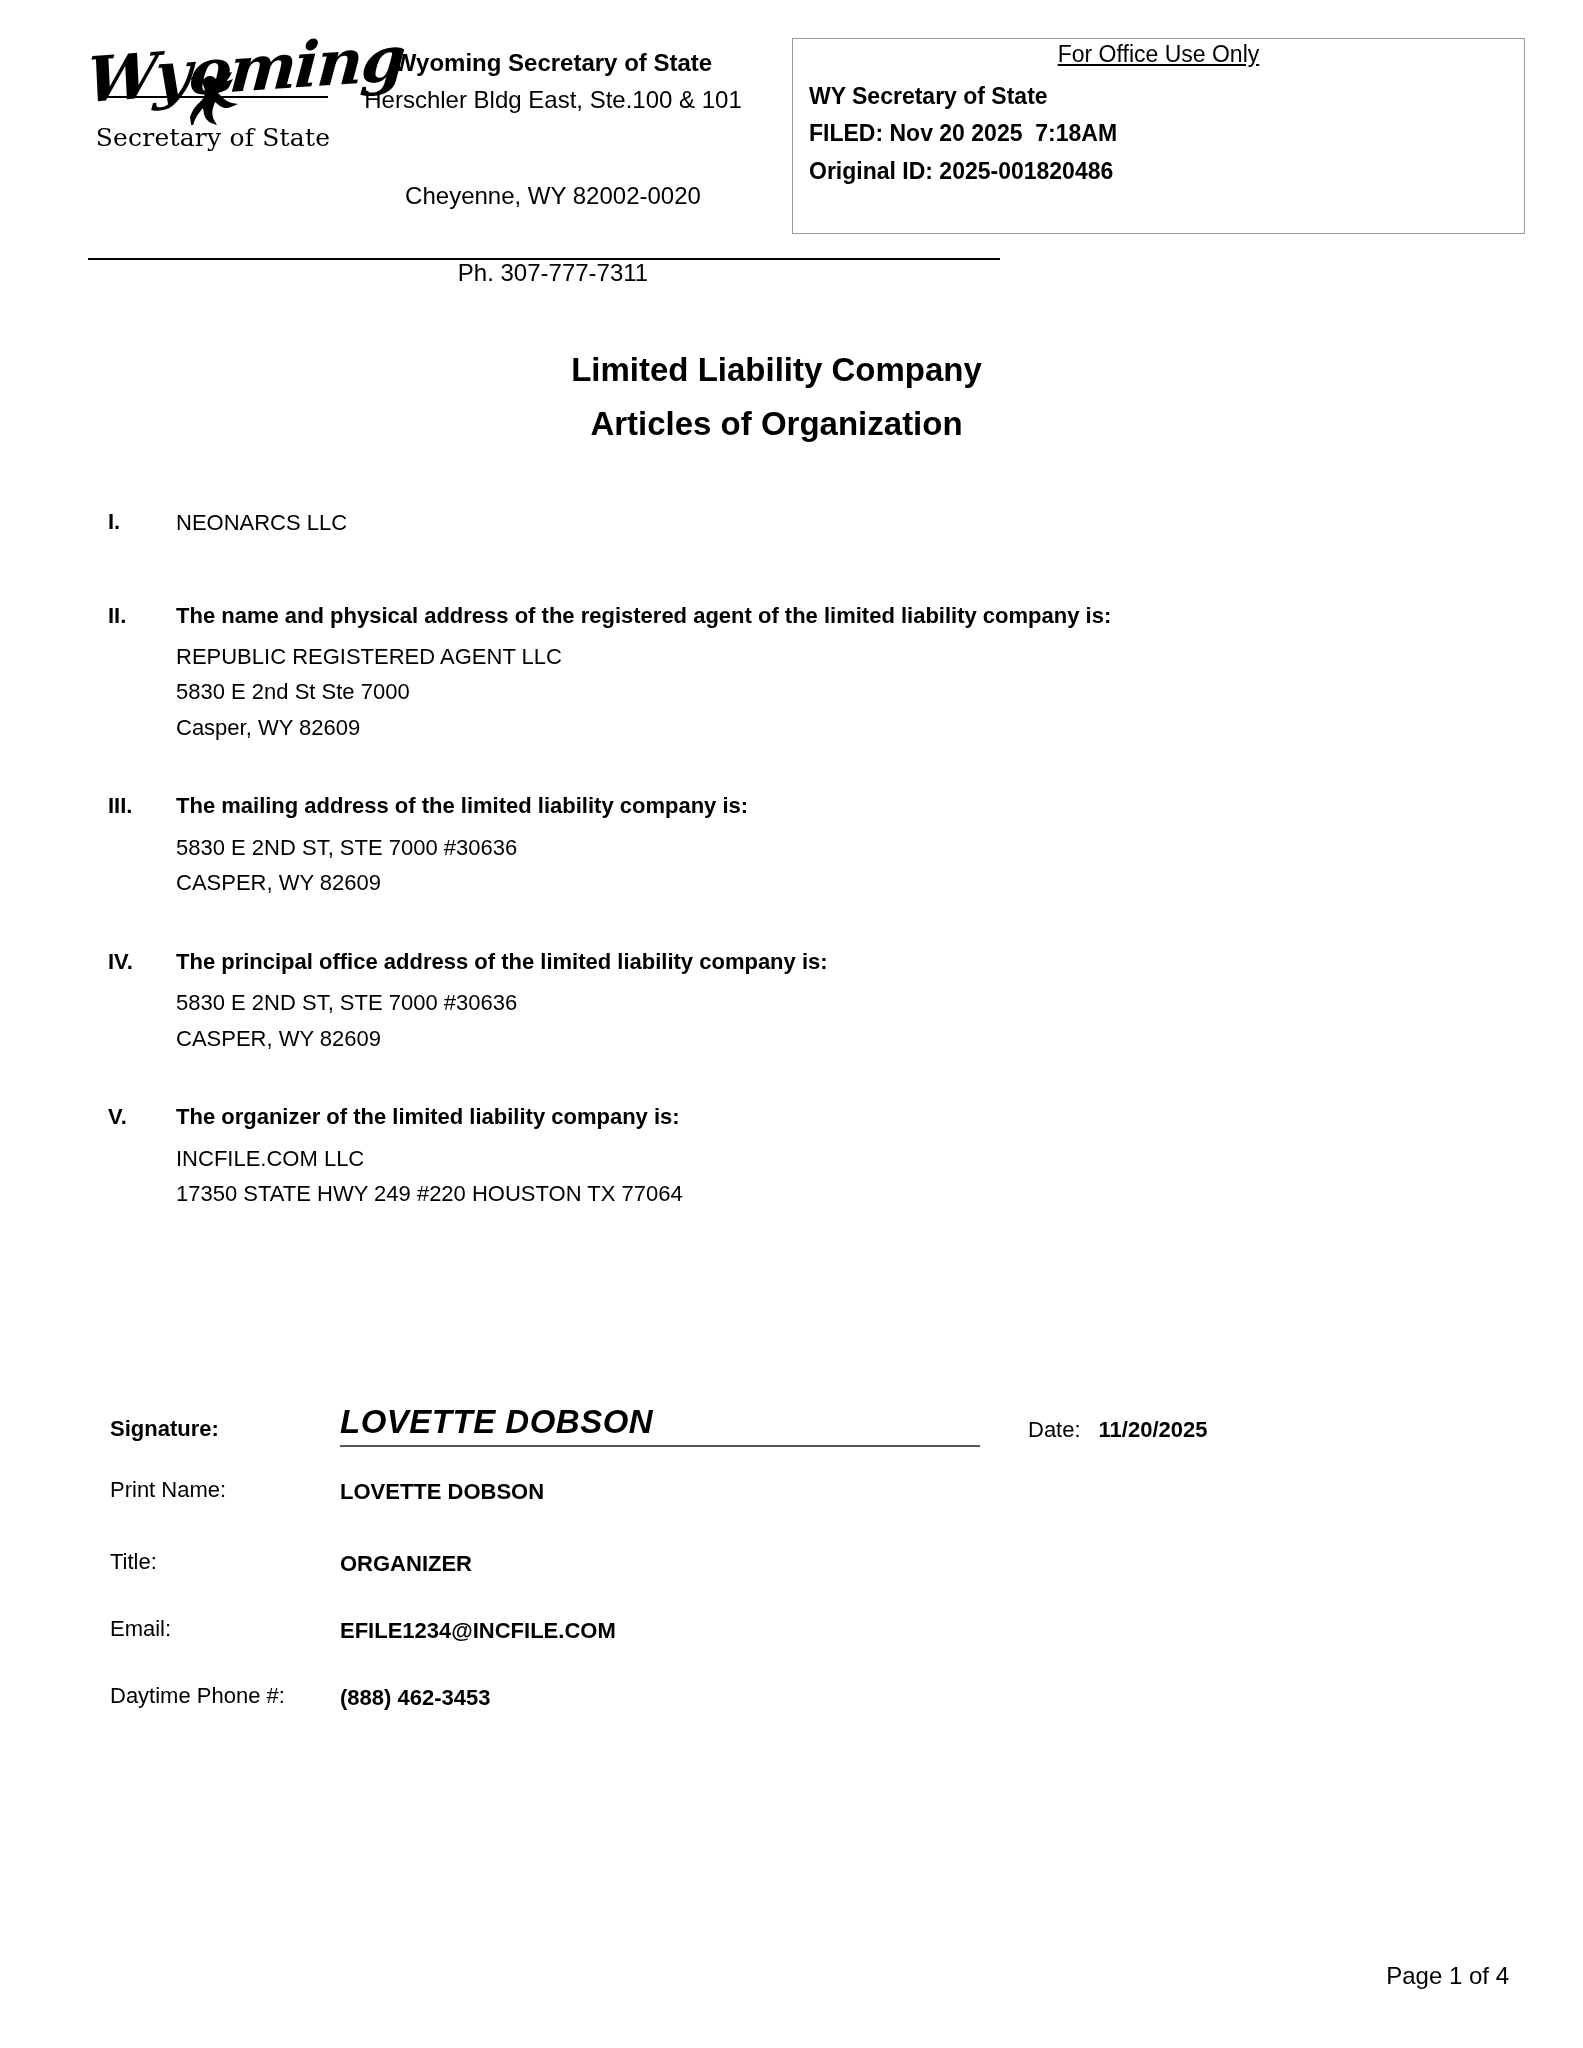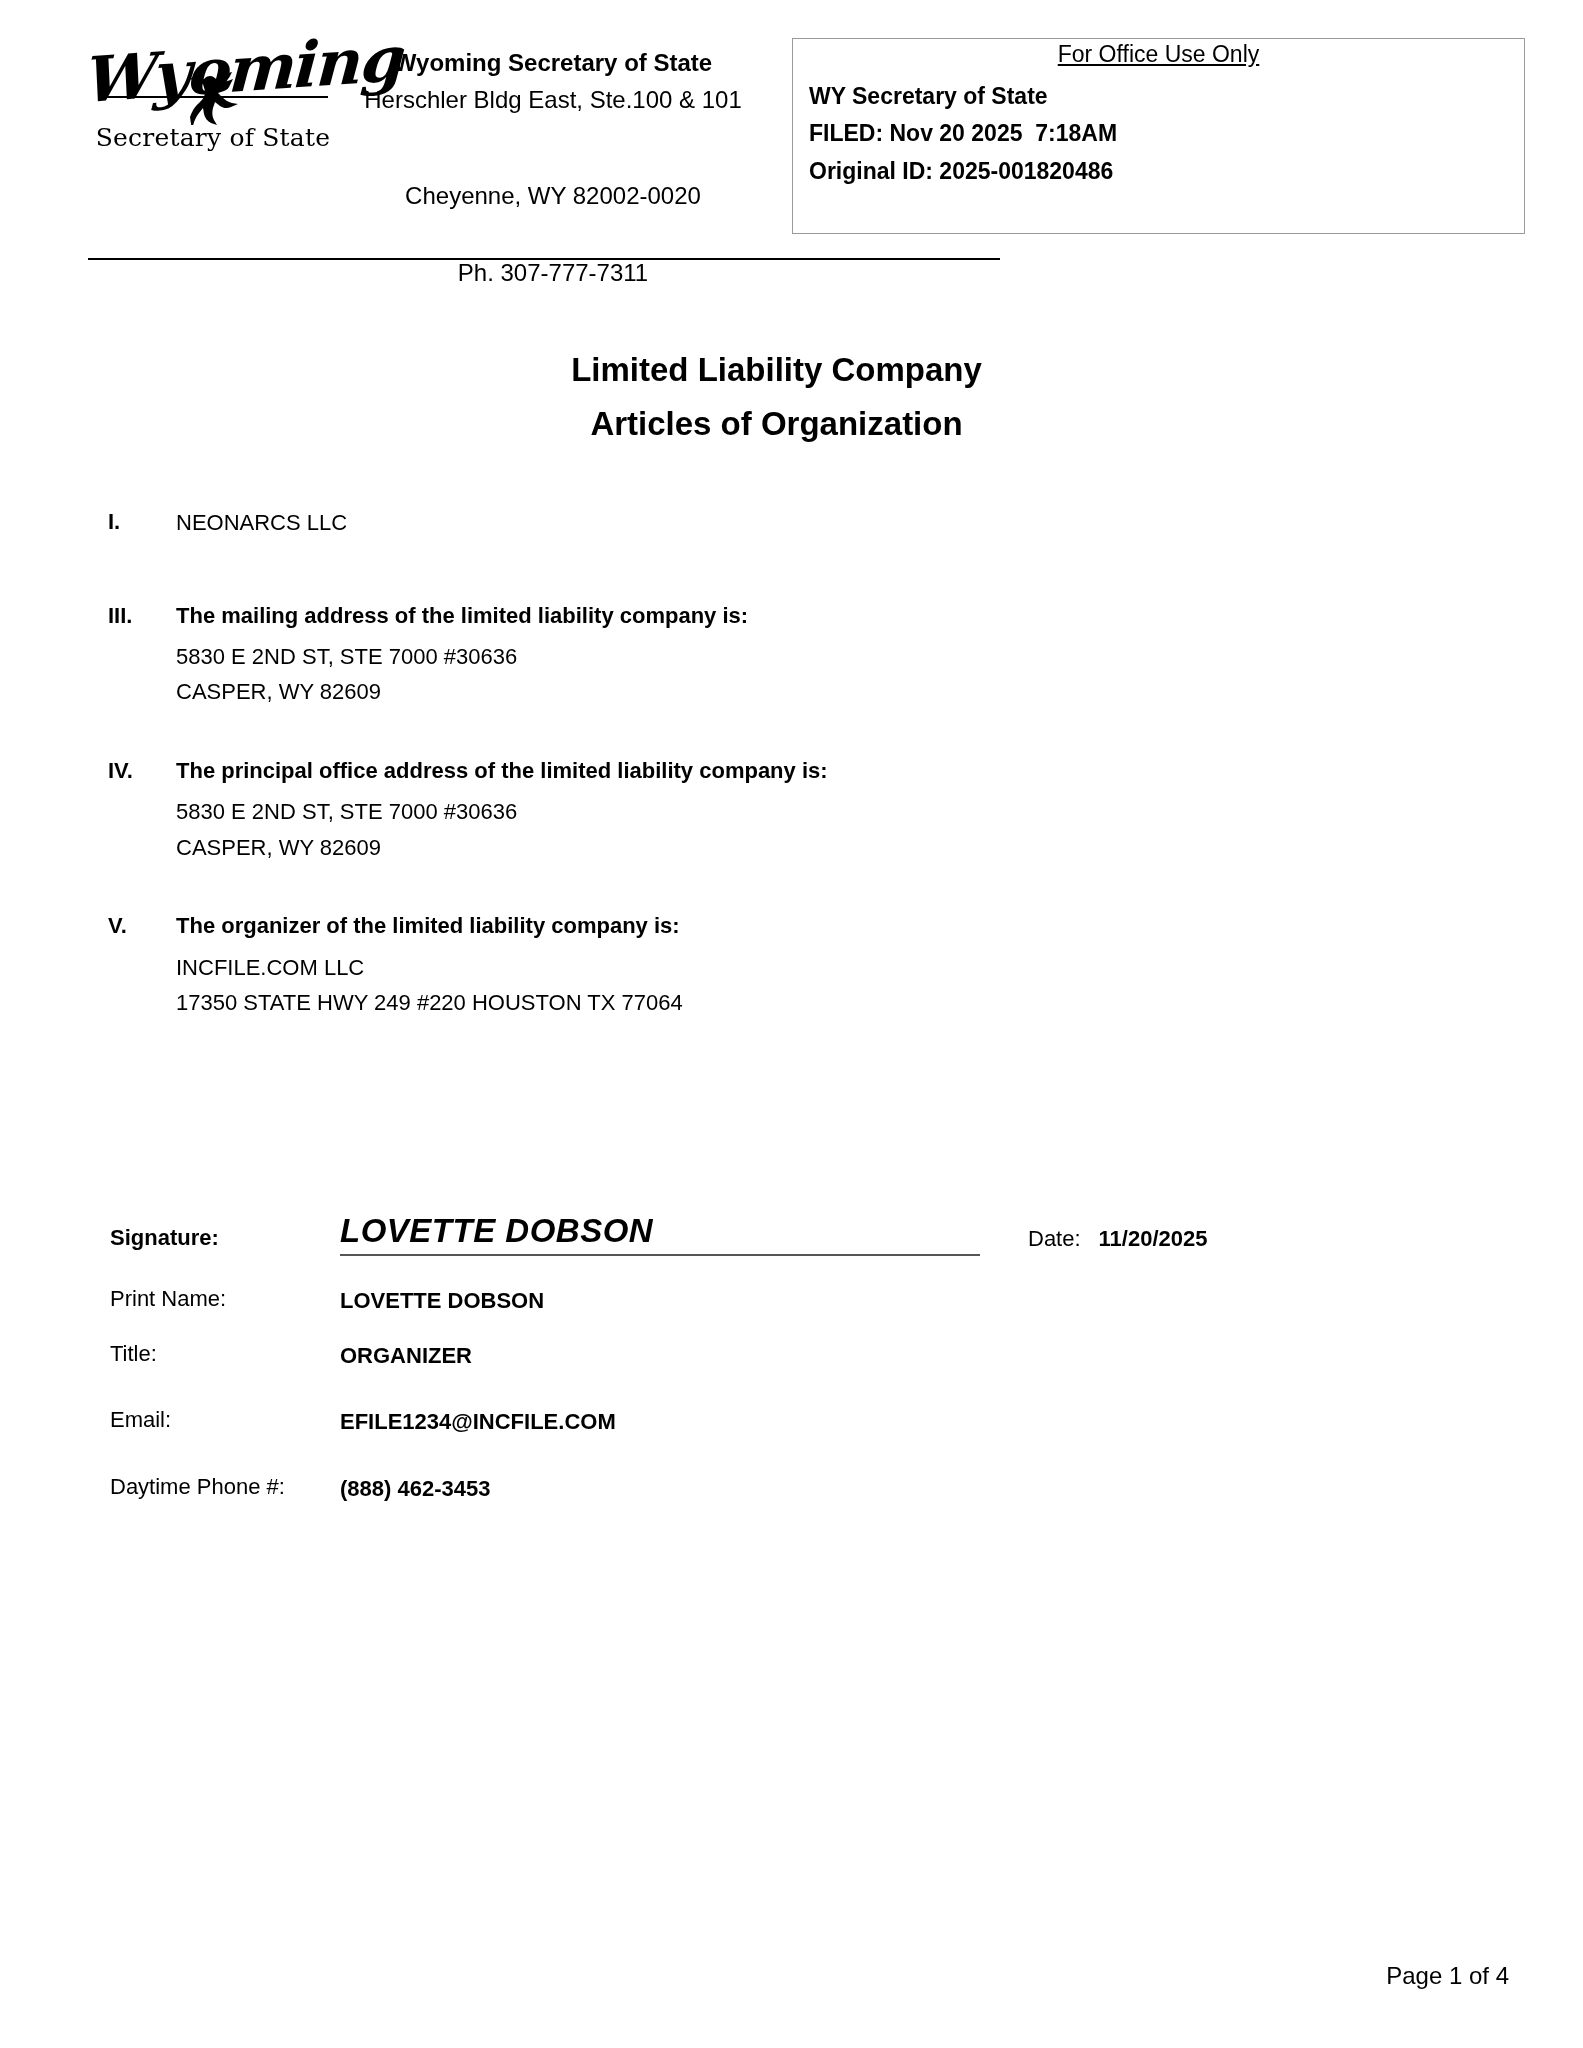--- a/index.html
+++ b/index.html
@@ -223,21 +223,21 @@
   }
   .sig-date-value {
     font-size: 22px;
     font-weight: bold;
   }
   .sig-value {
     font-size: 22px;
     font-weight: bold;
     line-height: 1.4;
   }
-  .row-print { margin-top: 28px; margin-bottom: 22px; }
+  .row-print { margin-top: 28px; margin-bottom: 40px; }
   .row-title { margin-bottom: 34px; }
   .row-email { margin-bottom: 34px; }
   .row-phone { margin-bottom: 0; }
 
   
   .footer {
     position: absolute;
     right: 74px;
     bottom: 58px;
     font-size: 24px;
@@ -290,20 +290,29 @@
 
   <div class="articles">
 
     <div class="article art-1">
       <div class="article-num">I.</div>
       <div class="article-body">
         <div class="article-value">NEONARCS LLC</div>
       </div>
     </div>
 
+    <div class="article art-2">
+      <div class="article-num">II.</div>
+      <div class="article-body">
+        <div class="article-heading">The name and physical address of the registered agent of the limited liability company is:</div>
+        <div class="article-value">REPUBLIC REGISTERED AGENT LLC</div>
+        <div class="article-value">5830 E 2nd St Ste 7000</div>
+        <div class="article-value">Casper, WY 82609</div>
+      </div>
+    </div>
 
     <div class="article art-3">
       <div class="article-num">III.</div>
       <div class="article-body">
         <div class="article-heading">The mailing address of the limited liability company is:</div>
         <div class="article-value">5830 E 2ND ST, STE 7000  #30636</div>
         <div class="article-value">CASPER, WY 82609</div>
       </div>
     </div>
 

